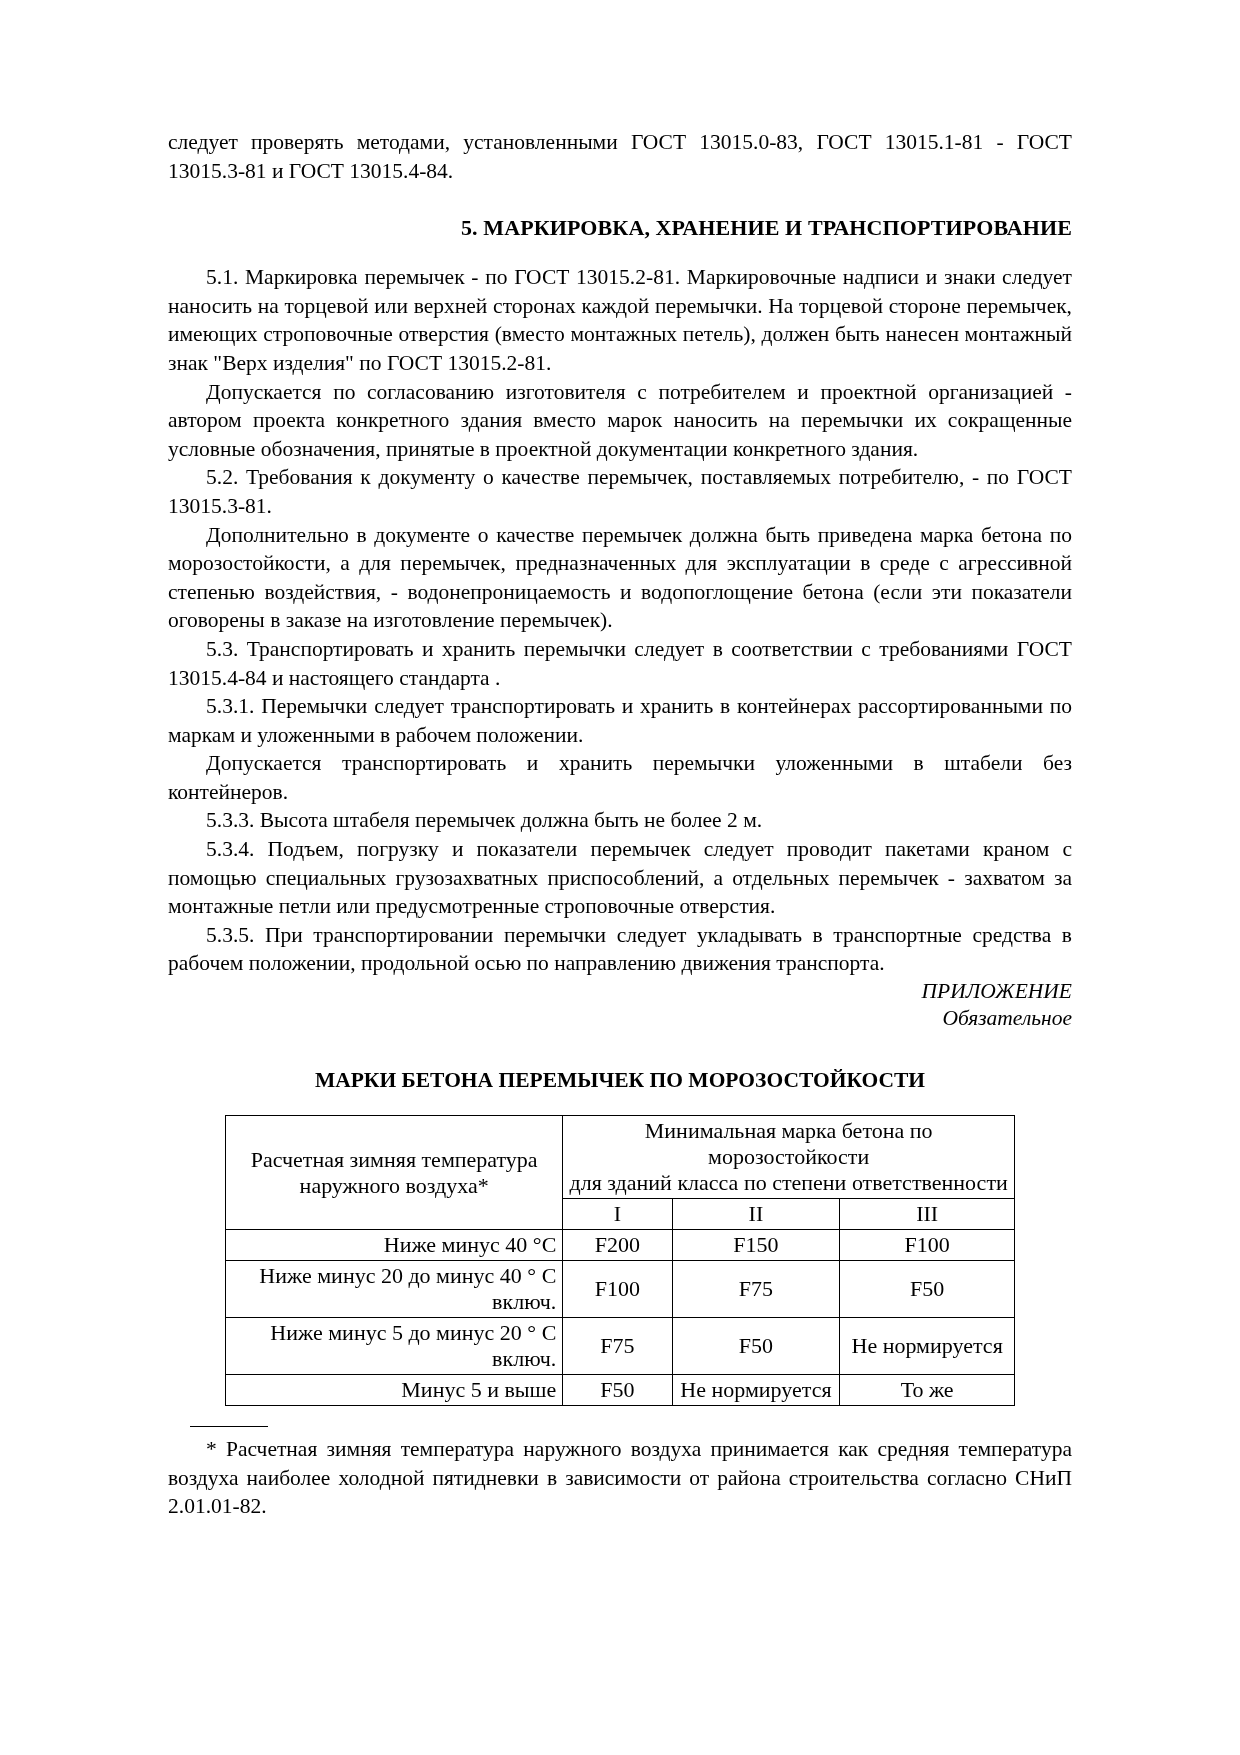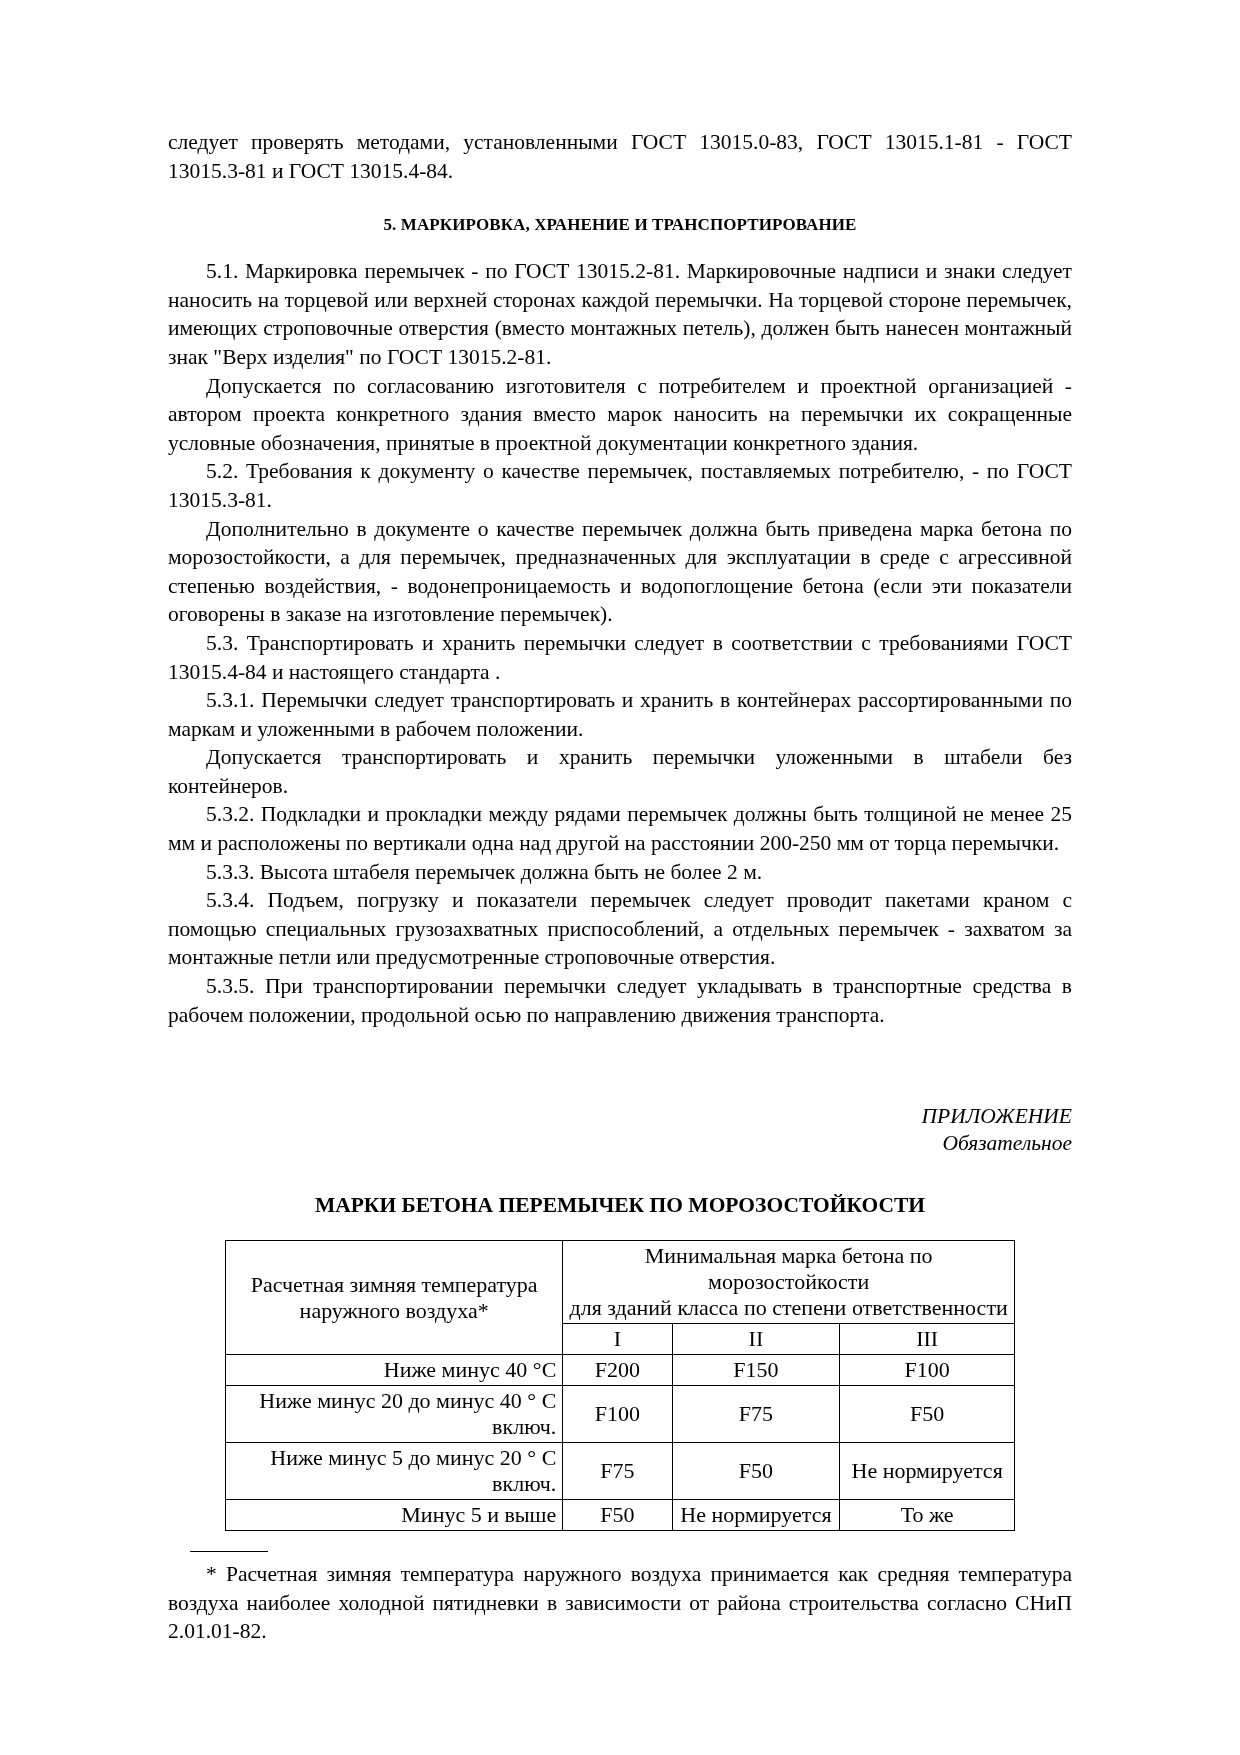--- a/index.html
+++ b/index.html
@@ -38,29 +38,28 @@
   p.indent {
     text-indent: 38px;
   }
   p.noindent {
     text-indent: 0;
   }
 
   
   h2.section-title {
     margin: 30px 0 22px 0;
-    font-size: 17px;
+    font-size: 22px;
     font-weight: bold;
-    text-align: center;
+    text-align: right;
     letter-spacing: 0.1px;
   }
 
   
   .appendix-block {
-    margin-top: 74px;
     text-align: right;
     font-style: italic;
     font-size: 21.5px;
     line-height: 27px;
   }
   .appendix-block div { font-style: italic; }
 
   
   h3.table-title {
     margin: 36px 0 22px 0;
@@ -153,21 +152,20 @@
 
     <h2 class="section-title">5. МАРКИРОВКА, ХРАНЕНИЕ И ТРАНСПОРТИРОВАНИЕ</h2>
 
     <p class="body indent">5.1. Маркировка перемычек - по ГОСТ 13015.2-81. Маркировочные надписи и знаки следует наносить на торцевой или верхней сторонах каждой перемычки. На торцевой стороне перемычек, имеющих строповочные отверстия (вместо монтажных петель), должен быть нанесен монтажный знак "Верх изделия" по ГОСТ 13015.2-81.</p>
     <p class="body indent">Допускается по согласованию изготовителя с потребителем и проектной организацией - автором проекта конкретного здания вместо марок наносить на перемычки их сокращенные условные обозначения, принятые в проектной документации конкретного здания.</p>
     <p class="body indent">5.2. Требования к документу о качестве перемычек, поставляемых потребителю, - по ГОСТ 13015.3-81.</p>
     <p class="body indent">Дополнительно в документе о качестве перемычек должна быть приведена марка бетона по морозостойкости, а для перемычек, предназначенных для эксплуатации в среде с агрессивной степенью воздействия, - водонепроницаемость и водопоглощение бетона (если эти показатели оговорены в заказе на изготовление перемычек).</p>
     <p class="body indent">5.3. Транспортировать и хранить перемычки следует в соответствии  с требованиями  ГОСТ 13015.4-84 и настоящего стандарта .</p>
     <p class="body indent">5.3.1. Перемычки следует транспортировать и хранить в контейнерах рассортированными по маркам и уложенными в рабочем положении.</p>
     <p class="body indent">Допускается транспортировать и хранить перемычки уложенными в штабели без контейнеров.</p>
-    <p class="body indent">5.3.2. Подкладки и прокладки между рядами перемычек должны быть толщиной не менее 25 мм и расположены по вертикали одна над другой на расстоянии 200-250 мм от торца перемычки.</p>
     <p class="body indent">5.3.3. Высота штабеля перемычек должна быть не более 2 м.</p>
     <p class="body indent">5.3.4. Подъем, погрузку и показатели перемычек следует проводит пакетами краном с помощью специальных грузозахватных приспособлений, а отдельных перемычек - захватом за монтажные петли или предусмотренные строповочные отверстия.</p>
     <p class="body indent">5.3.5. При транспортировании перемычки следует укладывать в транспортные средства в рабочем положении, продольной осью по направлению движения транспорта.</p>
 
     <div class="appendix-block">
       <div>ПРИЛОЖЕНИЕ</div>
       <div>Обязательное</div>
     </div>
 
     <h3 class="table-title">МАРКИ БЕТОНА ПЕРЕМЫЧЕК ПО МОРОЗОСТОЙКОСТИ</h3>

